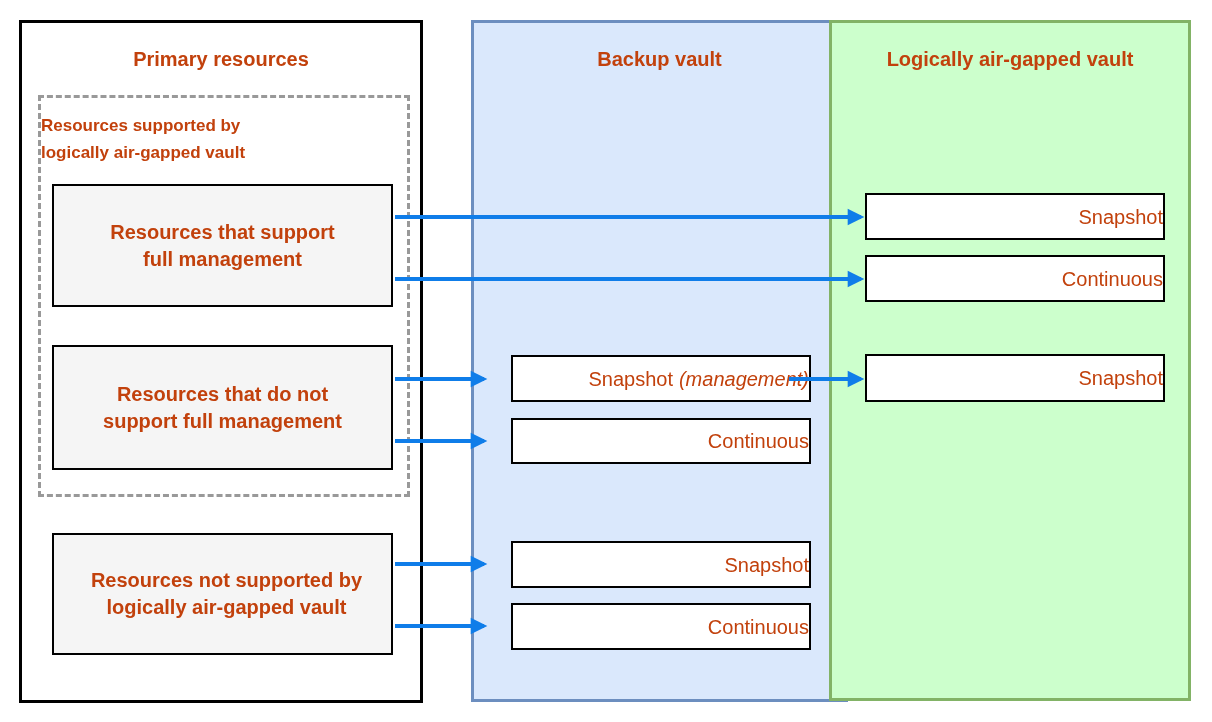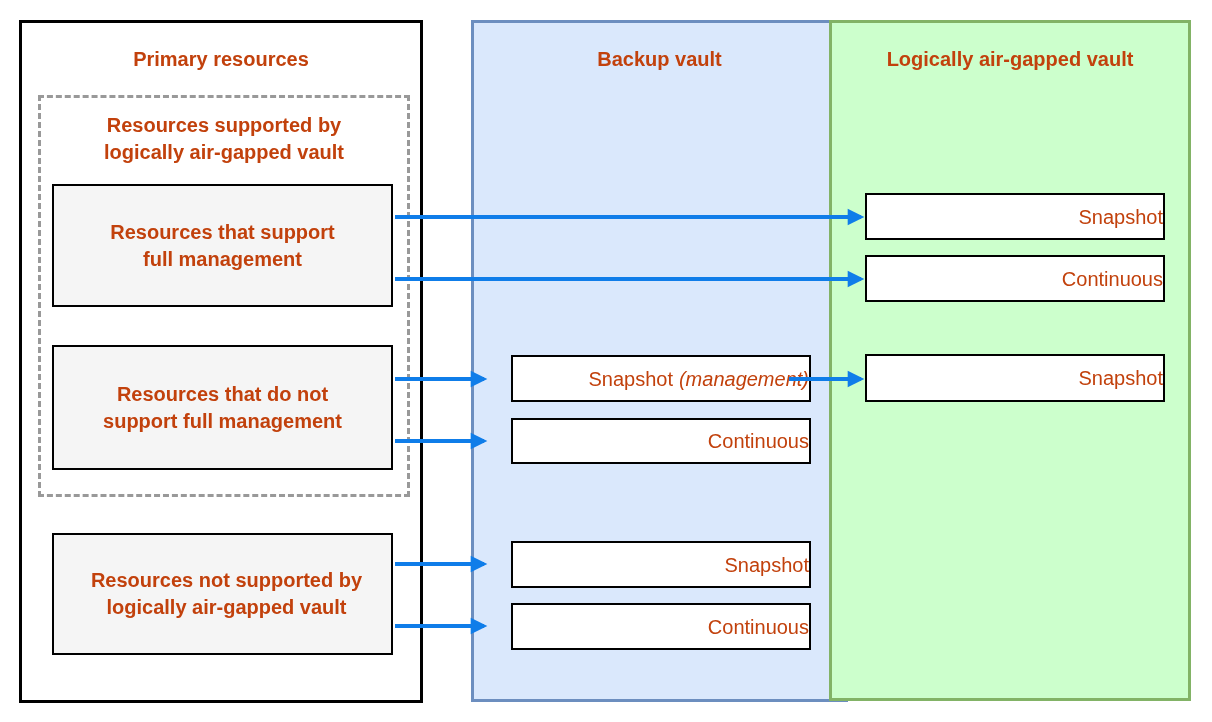--- a/index.html
+++ b/index.html
@@ -34,21 +34,21 @@
     text-align: center; font-size: 20px; font-weight: bold;
     line-height: 24px; white-space: nowrap;
   }
   .dashed-group {
     position: absolute; box-sizing: border-box;
     left: 16px; top: 72px; width: 372px; height: 402px;
     border: 3px dashed var(--dashed-border-color, #999999);
   }
   .group-title {
     position: absolute; top: 14px; left: 0; right: 0;
-    text-align: center; font-size: 20px; font-weight: bold;
+    font-size: 17px; font-weight: bold;
     line-height: 27px; white-space: pre-line;
   }
   .resource-box {
     position: absolute; box-sizing: border-box;
     background: var(--resource-fill, #f5f5f5);
     border: 2px solid var(--panel-border-color, #000000);
     display: flex; align-items: center; justify-content: center;
     text-align: center; font-size: 20px; font-weight: bold;
     line-height: 27px; white-space: pre-line;
   }

